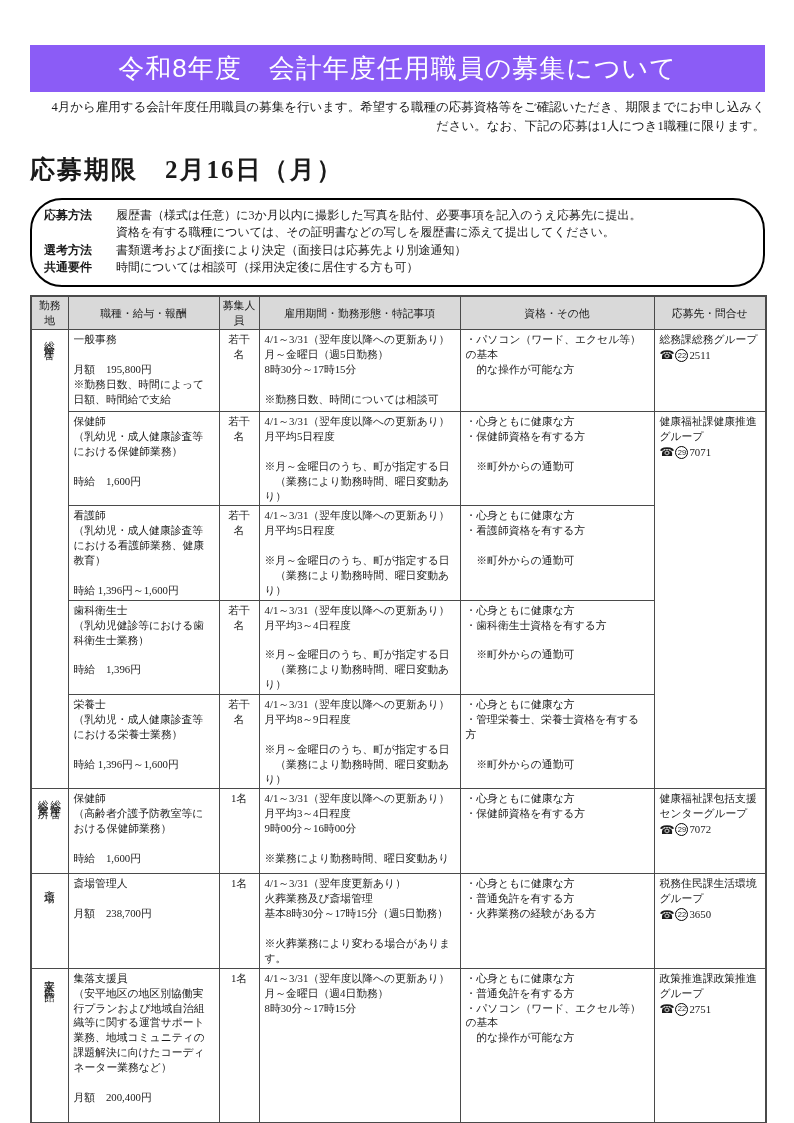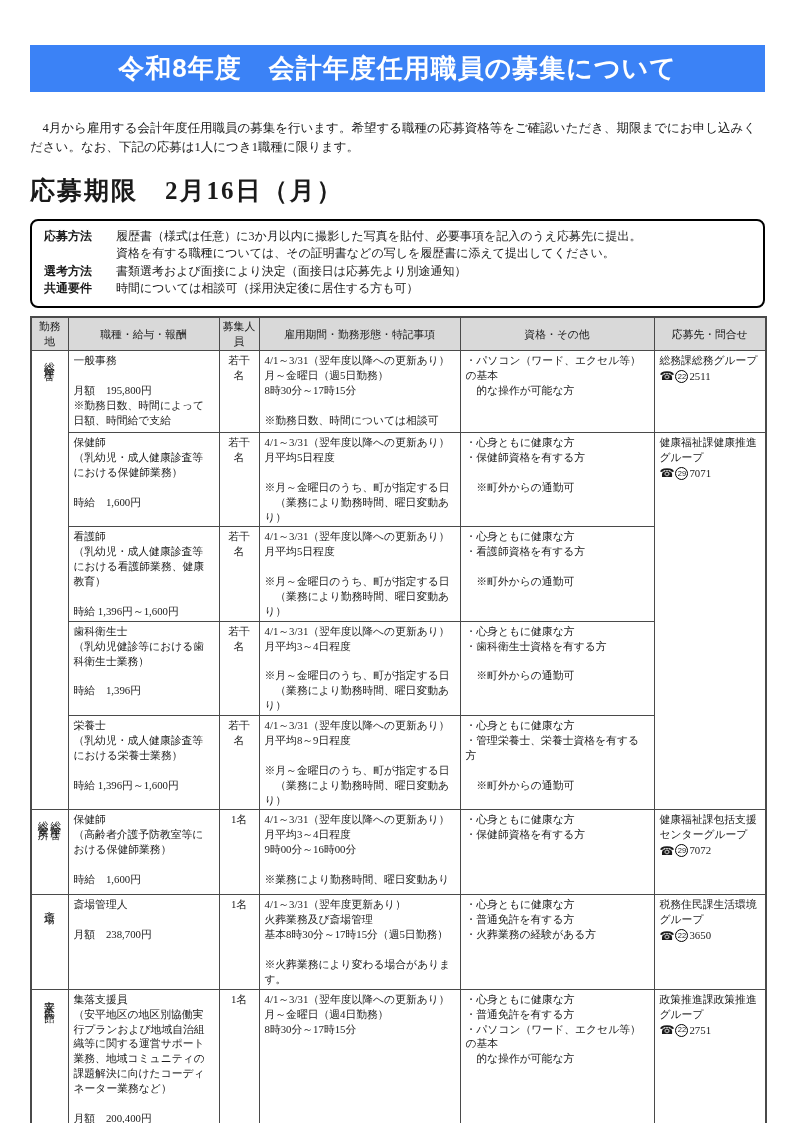--- a/index.html
+++ b/index.html
@@ -11,51 +11,52 @@
     color:#1a1a1a;
     overflow:hidden;
     box-sizing:border-box;
   }
   .content{position:absolute;left:30px;top:0;width:735px;}
 
   
   .titlebar{
     margin-top:45px;
     height:47px;
-    background:#3b82f6;
+    background:#8b5cf6;
     color:#ffffff;
     font-family:"Liberation Sans", sans-serif;
-    font-weight:bold;
+    font-weight:normal;
     font-size:26px;
     letter-spacing:1px;
     text-align:center;
     line-height:47px;
   }
 
   
   .intro{
-    margin-top:27px;
+    margin-top:6px;
     font-size:12.5px;
     line-height:1.55;
     white-space:pre-line;
+    text-align:right;
   }
 
   
   .deadline{
     margin-top:16px;
     font-weight:bold;
     font-size:25px;
     letter-spacing:2px;
   }
 
   
   .noticebox{
     margin-top:12px;
     border:2.5px solid #000;
-    border-radius:8px;
+    border-radius:32px;
     padding:7px 12px 9px 12px;
     box-sizing:border-box;
   }
   .noticerow{display:flex;line-height:1.45;}
   .noticerow .nlabel{
     flex:0 0 72px;
     font-family:"Liberation Sans", sans-serif;
     font-weight:bold;
     font-size:12px;
   }

